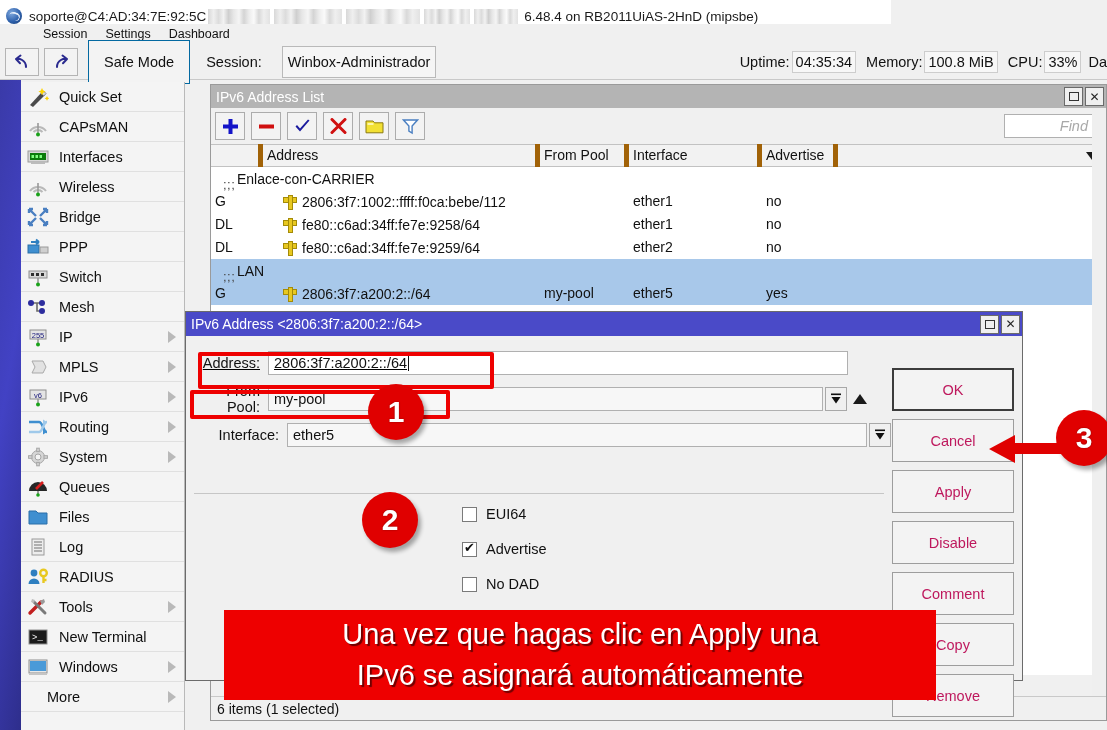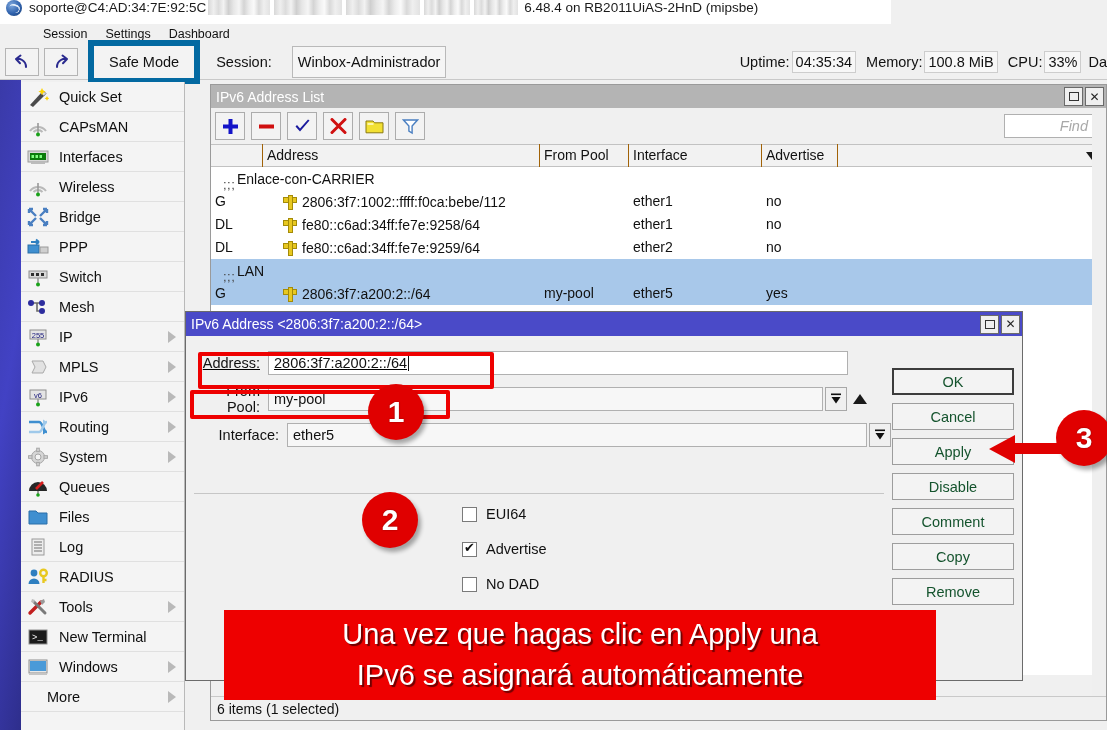--- a/index.html
+++ b/index.html
@@ -13,21 +13,21 @@
   #root {
     position: relative;
     width: 1107px; height: 730px;
     background: #f0f0f0;
   }
 
   
   .titlebar {
     position: absolute; left: 0; top: 0; width: 891px; height: 24px;
     background: #ffffff;
-    display: flex; align-items: flex-start;
+    display: flex; align-items: flex-end;
     font-size: 13.5px; color: #1a1a1a;
   }
   .win-logo {
     width: 16px; height: 16px; margin-left: 6px; margin-right: 7px;
     border-radius: 50%;
     background: radial-gradient(circle at 35% 32%, #7fa8dd 0%, #2f62ad 55%, #15386e 100%);
     position: relative; flex: none;
   }
   .win-logo::after {
     content: ""; position: absolute; left: 3px; top: 4px;
@@ -63,21 +63,21 @@
     font-size: 14px; color: #111;
   }
   .tb-btn {
     width: 34px; height: 28px; margin-left: 5px;
     background: #f3f3f3; border: 1px solid #b4b4b4;
     display: flex; align-items: center; justify-content: center;
     color: #2b2b8f; font-size: 16px;
   }
   .tb-safemode {
     height: 44px; margin-left: 10px; padding: 0 15px;
-    background: #f3f3f3; border: 6px solid #0369a1;
+    background: #f3f3f3; border: 1px solid #0369a1;
     display: flex; align-items: center; font-size: 14.5px;
   }
   .tb-sess-label { margin-left: 16px; font-size: 14.5px; }
   .tb-sess-value {
     height: 24px; margin-left: 20px; padding: 15px 5px;
     border: 1px solid #b9b9b9; background: #f5f5f5;
     display: flex; align-items: center; font-size: 14.5px;
   }
   .tb-right {
     margin-left: auto; display: flex; align-items: center;
@@ -154,21 +154,21 @@
   }
 
   
   .tbl { width: 100%; font-size: 14px; color: #111; }
   .tbl .hdr {
     display: flex; height: 23px; background: #f2f2f2;
     border-top: 1px solid #c2c2c2; border-bottom: 1px solid #c2c2c2;
     align-items: center;
   }
   .tbl .hdr > div {
-    height: 23px; line-height: 22px; border-right: 1px solid #a16207;
+    height: 23px; line-height: 22px; border-right: 5px solid #a16207;
     padding-left: 4px; position: relative; overflow: hidden;
   }
   .c-flag { width: 52px; }
   .c-addr { width: 277px; }
   .c-pool { width: 89px; }
   .c-if   { width: 133px; }
   .c-adv  { width: 76px; }
   .c-rest { flex: 1; border-right: none !important; }
   .hdr-caret {
     position: absolute; right: 8px; top: 50%; transform: translateY(-50%);
@@ -281,23 +281,23 @@
   .chkbox.on::after {
     content: "✔"; position: absolute; left: 1px; top: -3px;
     font-size: 13px; color: #111;
   }
 
   .dlg-btns {
     position: absolute; right: 8px; top: 32px; width: 122px;
     display: flex; flex-direction: column; gap: 8px;
   }
   .dbtn {
-    height: 27px; background: #f3f3f3; border: 1px solid #9d9d9d;
+    height: 43px; background: #f3f3f3; border: 1px solid #9d9d9d;
     display: flex; align-items: center; justify-content: center;
-    font-size: 14.5px; color: #14532d;
+    font-size: 14.5px; color: #be185d;
   }
   .dbtn.primary { border: 2px solid #3c3c3c; }
 
   
   .hl-rect {
     position: absolute; border: 4px solid #ee0000; border-radius: 2px;
   }
   .badge {
     position: absolute; border-radius: 50%;
     background: #e00000;

